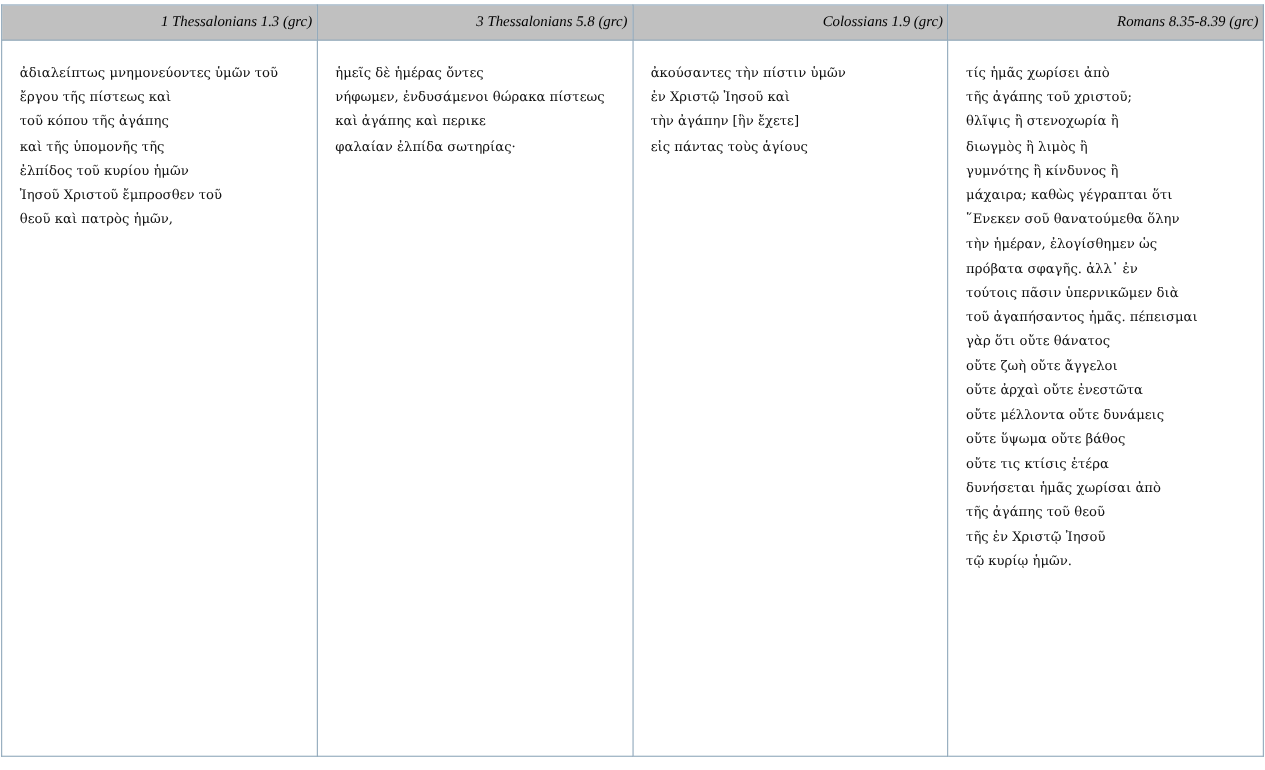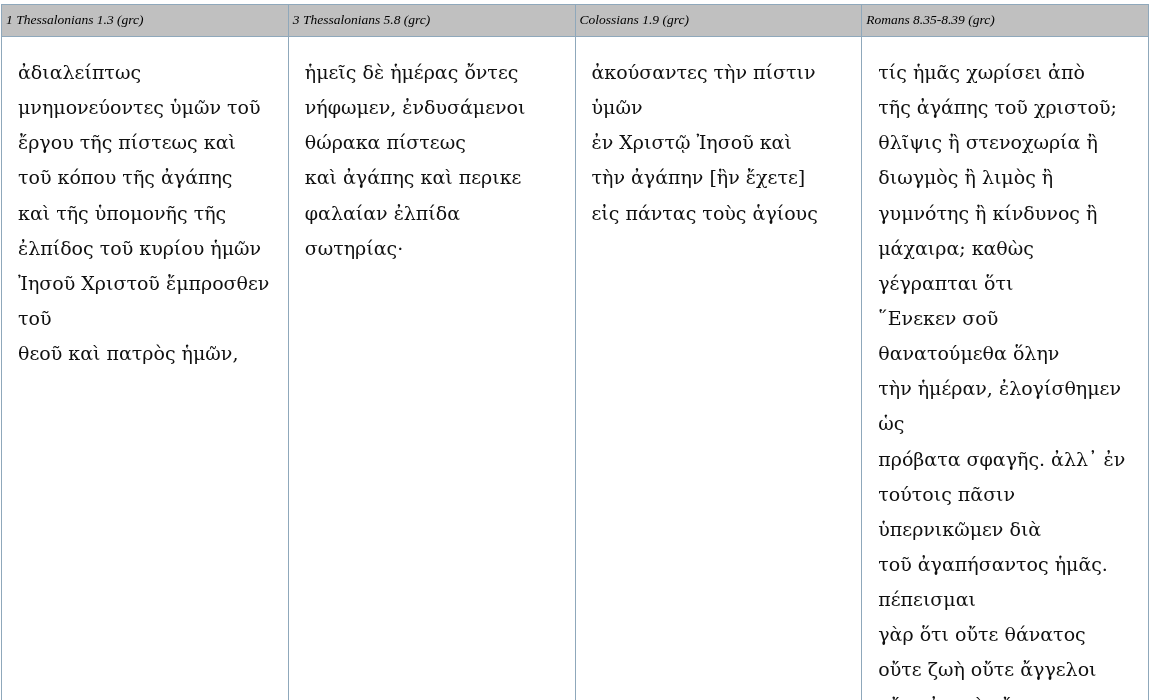--- a/index.html
+++ b/index.html
@@ -22,35 +22,35 @@
     table-layout: fixed;
   }
   .parallel-table col { width: 25%; }
   .parallel-table th {
     background: #c0c0c0;
     border: 1px solid #8fa8bb;
     font-style: italic;
     font-weight: normal;
     font-family: "Liberation Serif", serif;
     font-size: 13.5px;
-    text-align: left;
+    text-align: right;
     padding: 7px 4px 8px 4px;
     height: 16px;
     vertical-align: middle;
     color: #000;
   }
   .parallel-table td {
     border: 1px solid #8fa8bb;
     vertical-align: top;
     padding: 18px 16px 10px 16px;
     background: #ffffff;
   }
   .verse-lines {
     font-family: "DejaVu Serif", serif;
-    font-size: 19px;
+    font-size: 12px;
     line-height: 1.85;
     color: #101010;
     white-space: pre-line;
   }
 </style>
 </head>
 <body>
 
 <table class="parallel-table">
   <colgroup>

